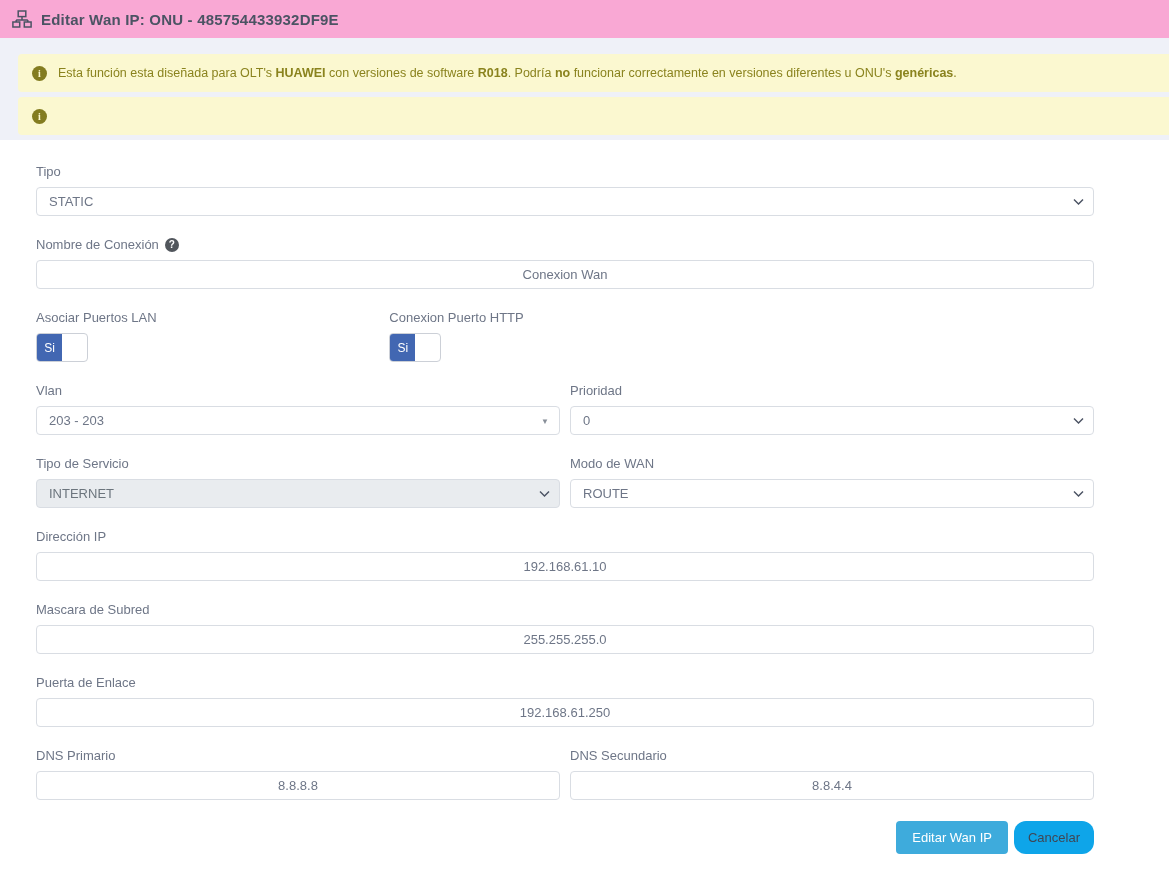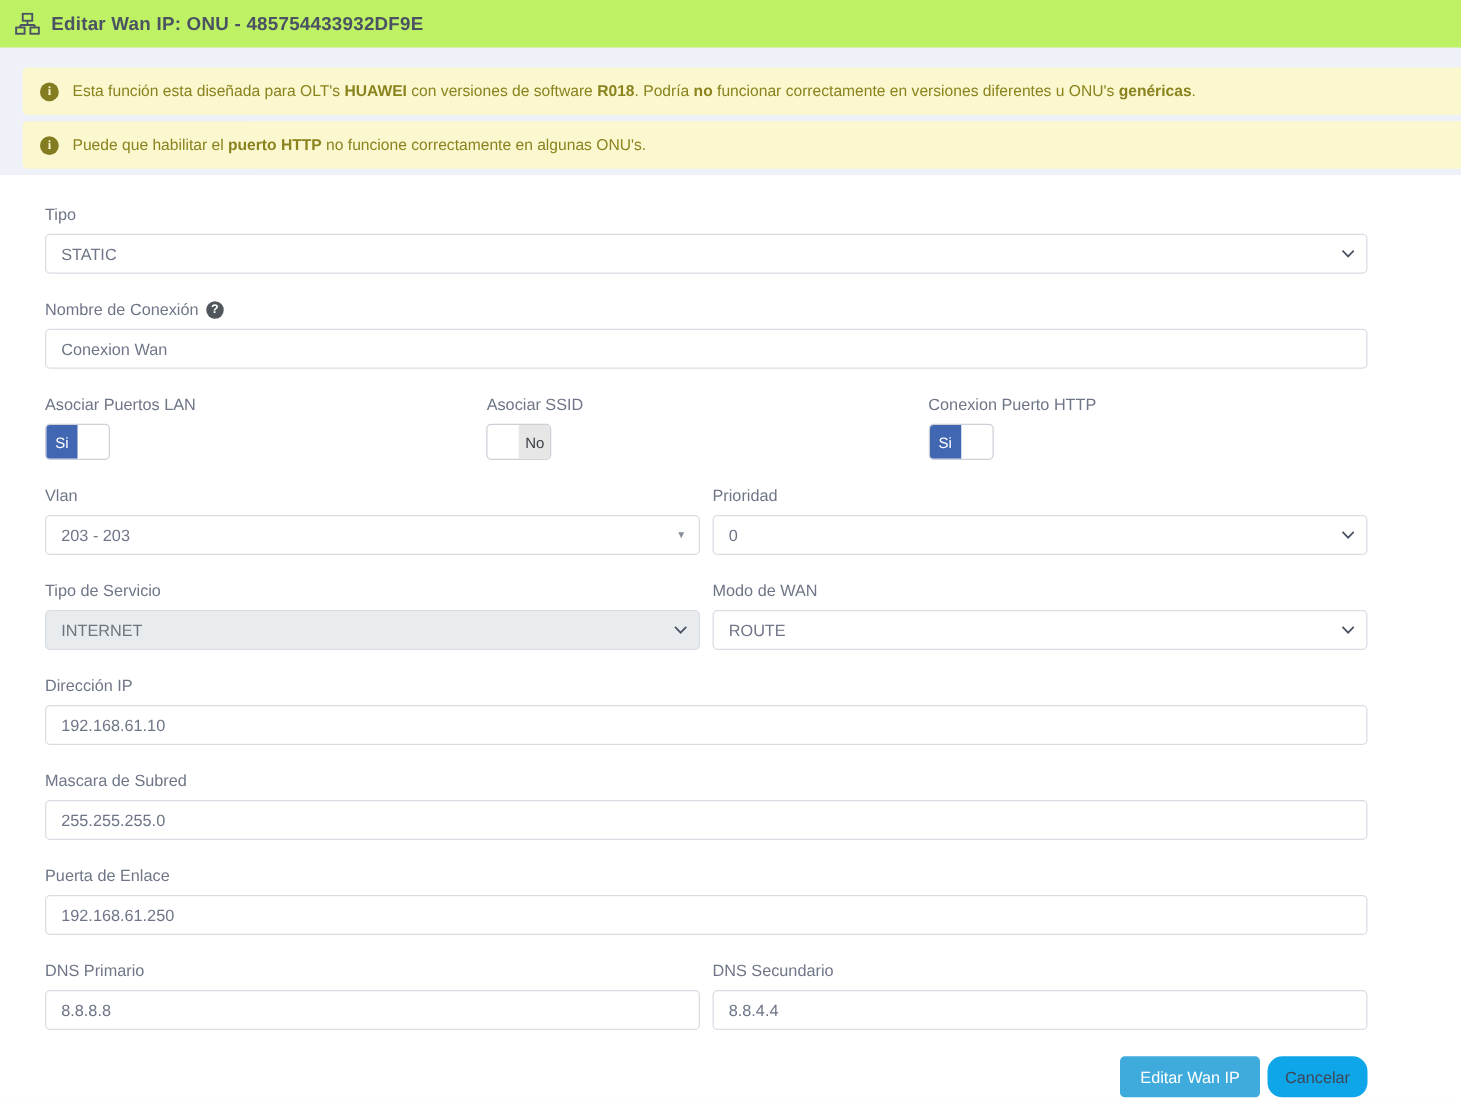--- a/index.html
+++ b/index.html
@@ -4,21 +4,21 @@
 <style>
   * { margin:0; padding:0; box-sizing:border-box; }
   html,body { width:1169px; height:878px; }
   body {
     background:#eff1f8;
     font-family:"Liberation Sans", sans-serif;
     overflow:hidden;
   }
   
   .topbar {
-    background:#bef264;
+    background:#f9a8d4;
     height:38px;
     display:flex;
     align-items:center;
     gap:9px;
     padding:0 12px;
   }
   .topbar-title {
     font-size:15px;
     font-weight:700;
     color:#4b5363;
@@ -70,25 +70,26 @@
   .grid-3 { display:grid; grid-template-columns:1fr 1fr 1fr; column-gap:2px;text-align:center; }
 
   .control {
     width:100%;
     height:29px;
     border:1px solid #d9dde3;
     border-radius:4px;
     background:#ffffff;
     font-size:13px;
     color:#6e7687;
-    padding:15px 12px;
+    padding:0 12px;
     font-family:"Liberation Sans", sans-serif;
     display:flex;
     align-items:center;
     outline:none;
+    text-align:center;
   }
   input.control { display:block; line-height:27px; }
   .select-box { position:relative; cursor:pointer; }
   .select-box .chev {
     position:absolute;
     right:9px; top:50%;
     transform:translateY(-50%);
     display:flex;
   }
   .select-box .tri {
@@ -162,21 +163,20 @@
   <span class="topbar-title">Editar Wan IP: ONU - 485754433932DF9E</span>
 </div>
 
 <div class="alerts">
   <div class="alert">
     <span class="info-icon">i</span>
     <span><span>Esta función esta diseñada para OLT's </span><b>HUAWEI</b><span> con versiones de software </span><b>R018</b><span>. Podría </span><b>no</b><span> funcionar correctamente en versiones diferentes u ONU's </span><b>genéricas</b><span>.</span></span>
   </div>
   <div class="alert">
     <span class="info-icon">i</span>
-    <span><span>Puede que habilitar el </span><b>puerto HTTP</b><span> no funcione correctamente en algunas ONU's.</span></span>
   </div>
 </div>
 
 <div class="card">
 
   <div class="row">
     <div class="field-label">Tipo</div>
     <div class="control select-box">
       <span>STATIC</span>
       <span class="chev">
@@ -197,27 +197,20 @@
 
   <div class="row grid-3">
     <div>
       <div class="field-label">Asociar Puertos LAN</div>
       <div class="toggle on">
         <span class="half lit">Si</span>
         <span class="half"></span>
       </div>
     </div>
     <div>
-      <div class="field-label">Asociar SSID</div>
-      <div class="toggle off">
-        <span class="half"></span>
-        <span class="half lit">No</span>
-      </div>
-    </div>
-    <div>
       <div class="field-label">Conexion Puerto HTTP</div>
       <div class="toggle on">
         <span class="half lit">Si</span>
         <span class="half"></span>
       </div>
     </div>
   </div>
 
   <div class="row grid-2">
     <div>

